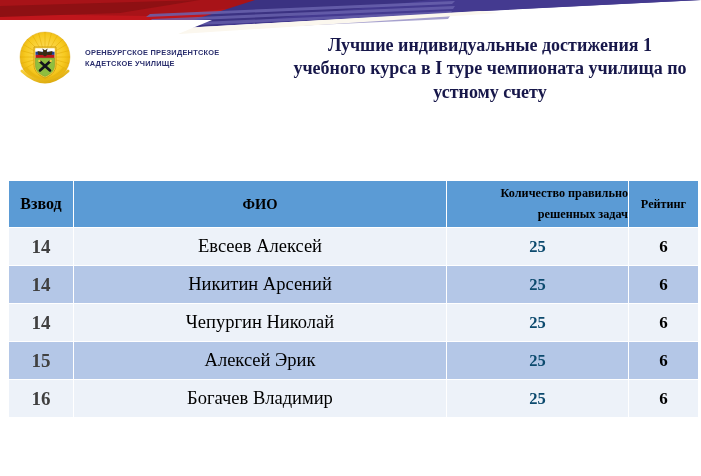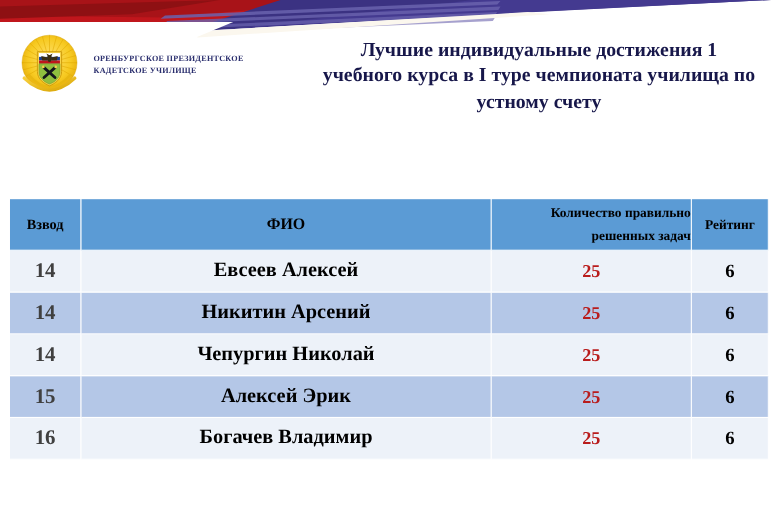--- a/index.html
+++ b/index.html
@@ -35,21 +35,21 @@
     display: flex;
     align-items: center;
   }
   .emblem {
     width: 62px;
     height: 62px;
     flex: 0 0 62px;
   }
   .logo-text {
     margin-left: 9px;
-    font-family: Liberation Serif, serif;
+    font-family: Liberation Sans, sans-serif;
     font-weight: bold;
     font-size: 7.4px;
     line-height: 1.55;
     letter-spacing: 0.25px;
     color: #2b2f6e;
     white-space: pre-line;
   }
 
   
   .title {
@@ -83,46 +83,46 @@
     vertical-align: middle;
   }
   thead th {
     background: #5B9BD5;
     color: #000000;
     font-family: "Liberation Serif", serif;
     font-weight: bold;
     text-align: center;
     height: 46px;
   }
-  th.c-vzvod   { width: 64px;  font-size: 13px; }
+  th.c-vzvod   { width: 64px;  font-size: 16px; }
   th.c-fio     { width: 372px; font-size: 14.5px; }
   th.c-count   { width: 181px; font-size: 12.2px; line-height: 1.75; padding: 0 4px; text-align: right; }
   th.c-rating  { width: 69px;  font-size: 12.2px; }
 
   tbody tr { height: 38px; }
   tbody tr.alt td { background: #B4C7E7; }
   tbody tr.plain td { background: #EDF2F9; }
 
   td.vzvod {
     text-align: center;
     font-weight: bold;
     font-size: 19px;
     color: #404040;
   }
   td.fio {
     text-align: center;
-    font-weight: bold;
+    font-weight: normal;
     font-size: 18.5px;
     color: #000000;
   }
   td.count {
     text-align: center;
     font-weight: bold;
     font-size: 16.5px;
-    color: #b91c1c;
+    color: #0c4a6e;
     vertical-align: bottom;
     padding-bottom: 3px;
   }
   td.rating {
     text-align: center;
     font-weight: bold;
     font-size: 17px;
     color: #000000;
     vertical-align: top;
     padding-top: 2px;

